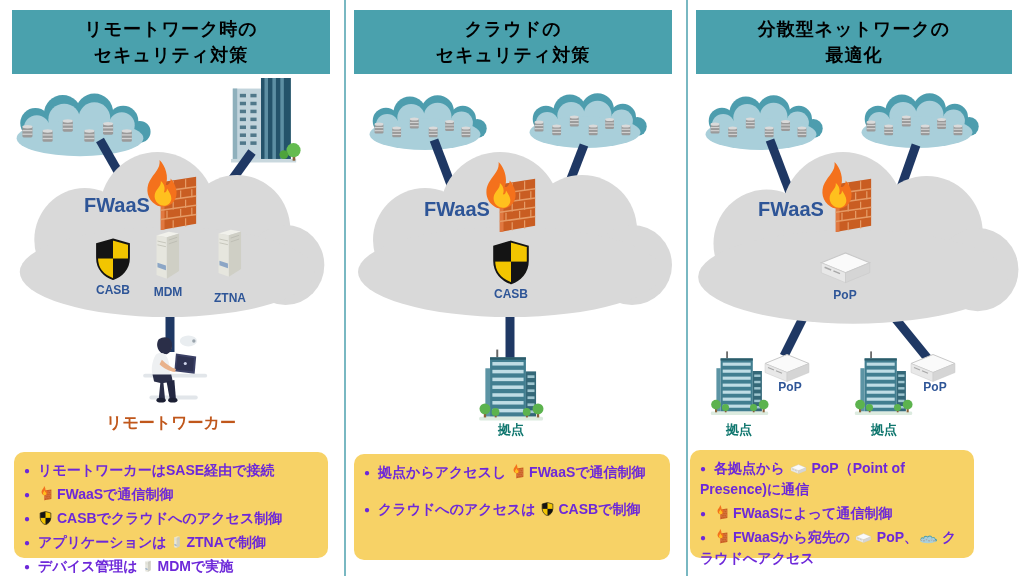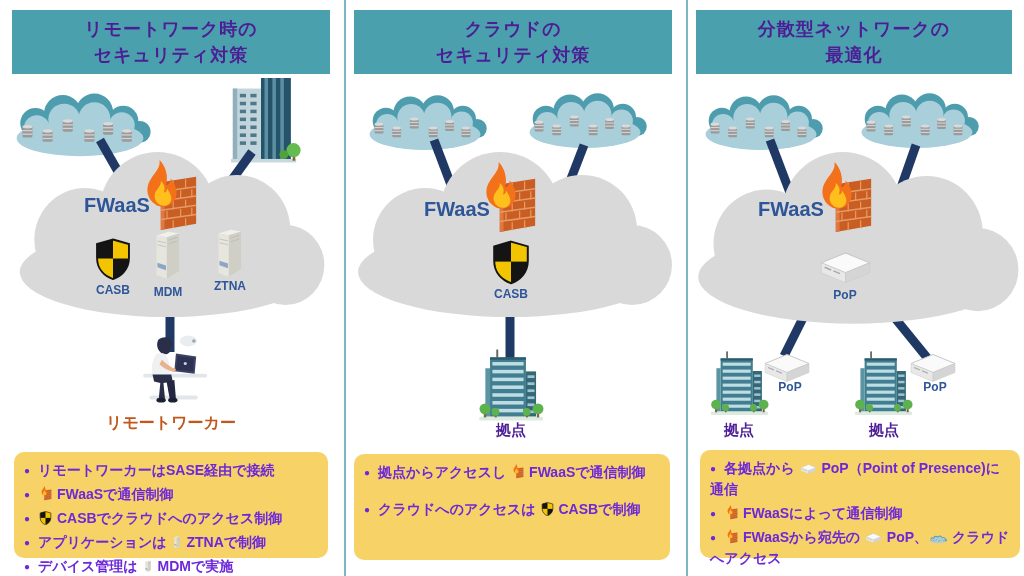--- a/index.html
+++ b/index.html
@@ -2,27 +2,27 @@
 <html><head>
 <meta charset="utf-8">
 <style>
   html,body{margin:0;padding:0;background:#fff;}
   .stage{position:relative;width:1024px;height:576px;overflow:hidden;background:#fff;
          font-family:"Liberation Sans","DejaVu Sans",sans-serif;}
   .panel{position:absolute;top:0;height:576px;}
   .diagram{position:absolute;left:0;top:0;}
   .vline{position:absolute;top:0;bottom:0;width:2px;background:#79B8C2;}
   .ptitle{position:absolute;left:12px;right:12px;top:10px;height:64px;background:#4AA1AD;
-          color:#4c1d95;font-weight:bold;font-size:18px;letter-spacing:1px;text-align:center;
+          color:#000000;font-weight:bold;font-size:18px;letter-spacing:1px;text-align:center;
           display:flex;flex-direction:column;justify-content:center;line-height:1.45;}
   .lbl{position:absolute;font-weight:bold;color:#2E5597;white-space:nowrap;}
   .lbl.center{transform:translateX(-50%);}
   .lbl.big{font-size:20px;}
   .lbl.small{font-size:12px;}
-  .lbl.orange{color:#4c1d95;font-size:15px;}
+  .lbl.orange{color:#0f766e;font-size:13px;}
   .lbl.actor{color:#C0571B;font-size:16px;font-weight:600;}
   .note{position:absolute;background:#F7D266;border-radius:10px;}
   .note ul{list-style:none;margin:0;padding:8px 8px 0 10px;font-size:14px;font-weight:bold;
            color:#6d28d9;line-height:1.5;}
   .note li{margin-bottom:3px;}
   .note li::before{content:"\25CF";font-size:10px;margin-right:8px;vertical-align:1px;}
   .panel2 .note ul{}
   .panel2 .note li{margin-bottom:16px;}
   .mi{vertical-align:-2px;margin:0 1px;}
 </style>
@@ -231,21 +231,21 @@
       <use href="#sym-server" transform="translate(211,224) scale(0.47)"></use>
       <use href="#sym-person" transform="translate(126,330) scale(0.78)"></use>
     </svg>
     <header class="ptitle">
       <div>リモートワーク時の</div>
       <div>セキュリティ対策</div>
     </header>
     <span class="lbl big" style="left:84px;top:194px">FWaaS</span>
     <span class="lbl small center" style="left:113px;top:283px">CASB</span>
     <span class="lbl small center" style="left:168px;top:285px">MDM</span>
-    <span class="lbl small center" style="left:230px;top:279px">ZTNA</span>
+    <span class="lbl small center" style="left:230px;top:291px">ZTNA</span>
     <span class="lbl actor center" style="left:171px;top:413px">リモートワーカー</span>
     <div class="note" style="left:14px;top:452px;width:314px;height:106px">
       <ul>
           <li>リモートワーカーはSASE経由で接続</li>
           <li><svg viewBox="0 0 100 120" width="13" height="15" class="mi">
               <use href="#sym-fw"></use>
             </svg> FWaaSで通信制御</li>
           <li><svg viewBox="0 0 100 110" width="13" height="14" class="mi">
               <use href="#sym-shield"></use>
             </svg> CASBでクラウドへのアクセス制御</li>
@@ -313,21 +313,21 @@
     <header class="ptitle">
       <div>分散型ネットワークの</div>
       <div>最適化</div>
     </header>
     <span class="lbl big" style="left:74px;top:198px">FWaaS</span>
     <span class="lbl small center" style="left:161px;top:288px">PoP</span>
     <span class="lbl orange center" style="left:55px;top:421px">拠点</span>
     <span class="lbl small center" style="left:106px;top:380px">PoP</span>
     <span class="lbl orange center" style="left:200px;top:421px">拠点</span>
     <span class="lbl small center" style="left:251px;top:380px">PoP</span>
-    <div class="note" style="left:16px;top:450px;width:320px;height:108px">
+    <div class="note" style="left:6px;top:450px;width:284px;height:108px">
       <ul>
           <li>各拠点から <svg viewBox="0 0 100 70" width="17" height="12" class="mi">
               <use href="#sym-pop"></use>
             </svg> PoP（Point of Presence)に通信</li>
           <li><svg viewBox="0 0 100 120" width="13" height="15" class="mi">
               <use href="#sym-fw"></use>
             </svg> FWaaSによって通信制御</li>
           <li><svg viewBox="0 0 100 120" width="13" height="15" class="mi">
               <use href="#sym-fw"></use>
             </svg> FWaaSから宛先の <svg viewBox="0 0 100 70" width="17" height="12" class="mi">

